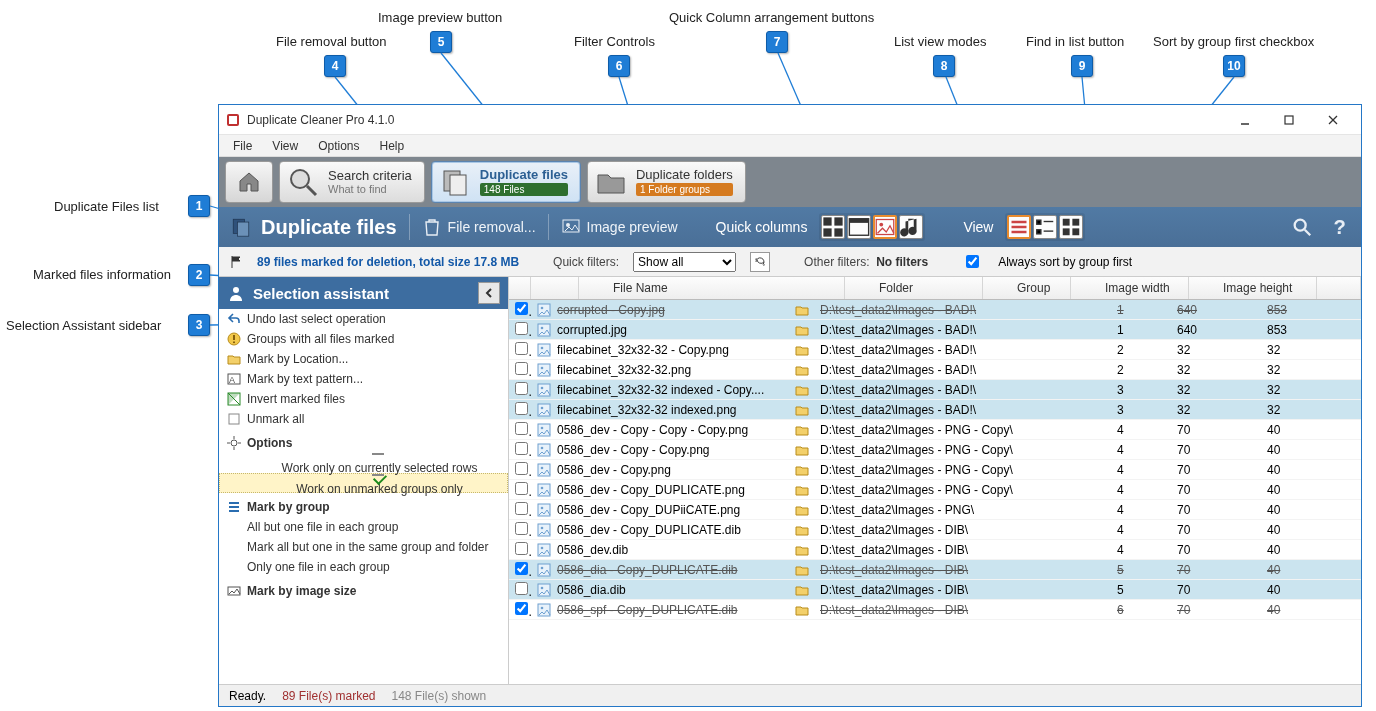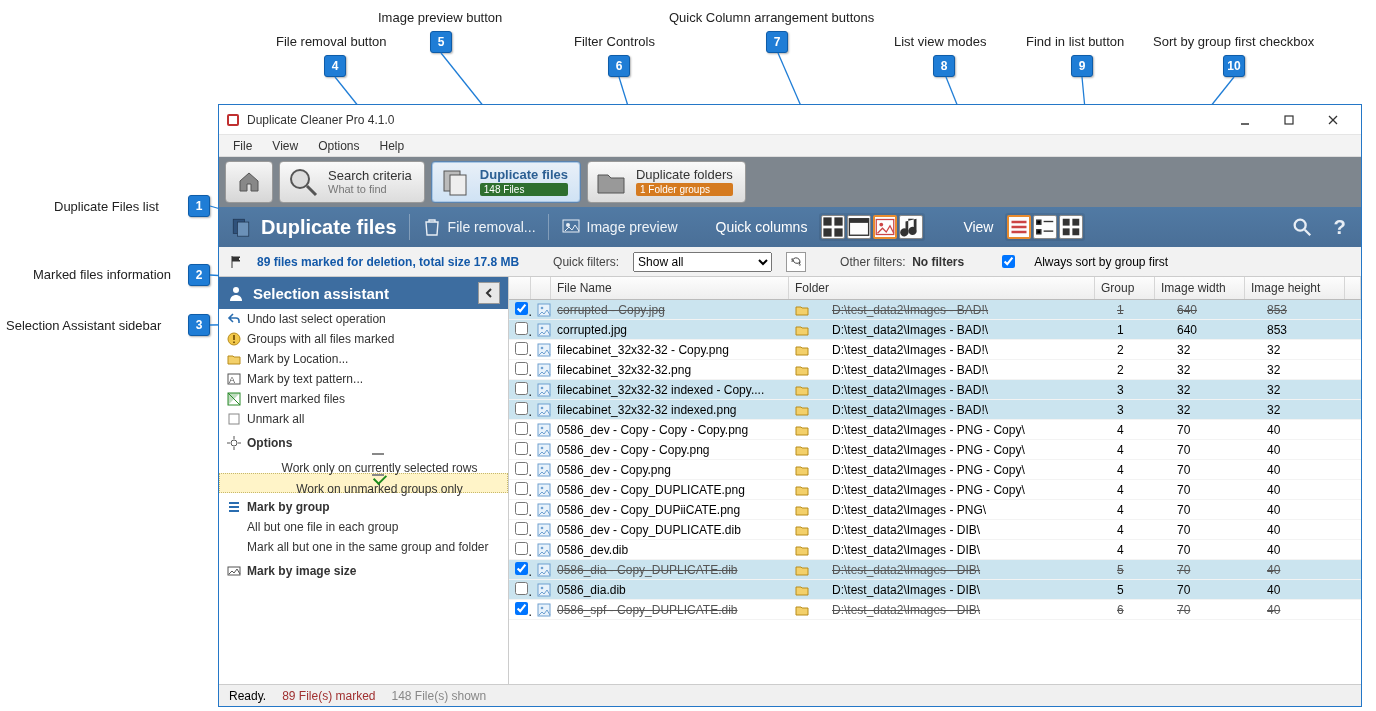--- a/index.html
+++ b/index.html
@@ -171,21 +171,21 @@
     background:#f2f2f2;
     border-bottom:1px solid #ccc;
     display:flex; align-items:center;
     padding: 0 10px;
     gap: 14px;
     font-size:12px;
   }
   .filterrow .marked { color:#1459a8; }
   .filterrow .qf-lbl { margin-left: 20px; color:#444;}
   .filterrow select {
-    height:20px; font-size:12px; width:139px;
+    height:20px; font-size:12px; width:103px;
   }
   .smallbtn {
     width:20px;height:20px;border:1px solid #999;background:#fff;
     display:inline-flex;align-items:center;justify-content:center;
   }
   .filterrow .other { margin-left:20px; color:#444;}
   .filterrow .other b { font-weight:bold; color:#333;}
   .filterrow .sortchk { margin-left:20px; display:flex; align-items:center; gap:16px;}
 
   
@@ -251,20 +251,21 @@
     display:flex;
     flex-direction:column;
     min-width:0;
   }
   .thead {
     display:flex;
     background: linear-gradient(#fdfdfd,#eee);
     border-bottom:1px solid #bbb;
     font-size:12px;
     color:#333;
+    gap:28px;
   }
   .thead .th {
     padding:4px 6px;
     border-right:1px solid #d6d6d6;
     white-space:nowrap;
     overflow:hidden;
   }
   .col-chk   { width:22px; flex:0 0 22px;}
   .col-ico   { width:20px; flex:0 0 20px;}
   .col-name  { width:238px; flex:0 0 238px;}
@@ -286,21 +287,21 @@
   .tr.struck { text-decoration: line-through; color:#555;}
   .td {
     padding:0 6px;
     white-space:nowrap;
     overflow:hidden;
     text-overflow:ellipsis;
   }
   .td input[type=checkbox]{ margin:0;}
   .file-icon { width:14px;height:14px; }
   .fld-icon { width:14px;height:14px; margin-right:4px; vertical-align:-2px;}
-  .fld-cell { display:flex; align-items:flex-start; gap:19px;}
+  .fld-cell { display:flex; align-items:flex-start; gap:7px;}
 
   
   .statusbar {
     height:22px;
     background:#f0f0f0;
     border-top:1px solid #ccc;
     display:flex;align-items:center;
     gap:16px;
     padding:0 10px;
     font-size:12px;
@@ -656,20 +657,23 @@
               </svg>
             </span>
             <span>Mark by group</span>
           </div>
           <div class="item indent">
             <span>All but one file in each group</span>
           </div>
           <div class="item indent">
             <span>Mark all but one in the same group and folder</span>
           </div>
+          <div class="item indent">
+            <span>Only one file in each group</span>
+          </div>
           <div class="item section-title">
             <span class="tiny">
               <svg viewBox="0 0 14 14">
                 <rect x="1" y="3" width="12" height="8" fill="none" stroke="#555"></rect>
                 <path d="M2 10l3-3 2 2 3-4 3 5" fill="none" stroke="#555"></path>
               </svg>
             </span>
             <span>Mark by image size</span>
           </div>
         </div>

